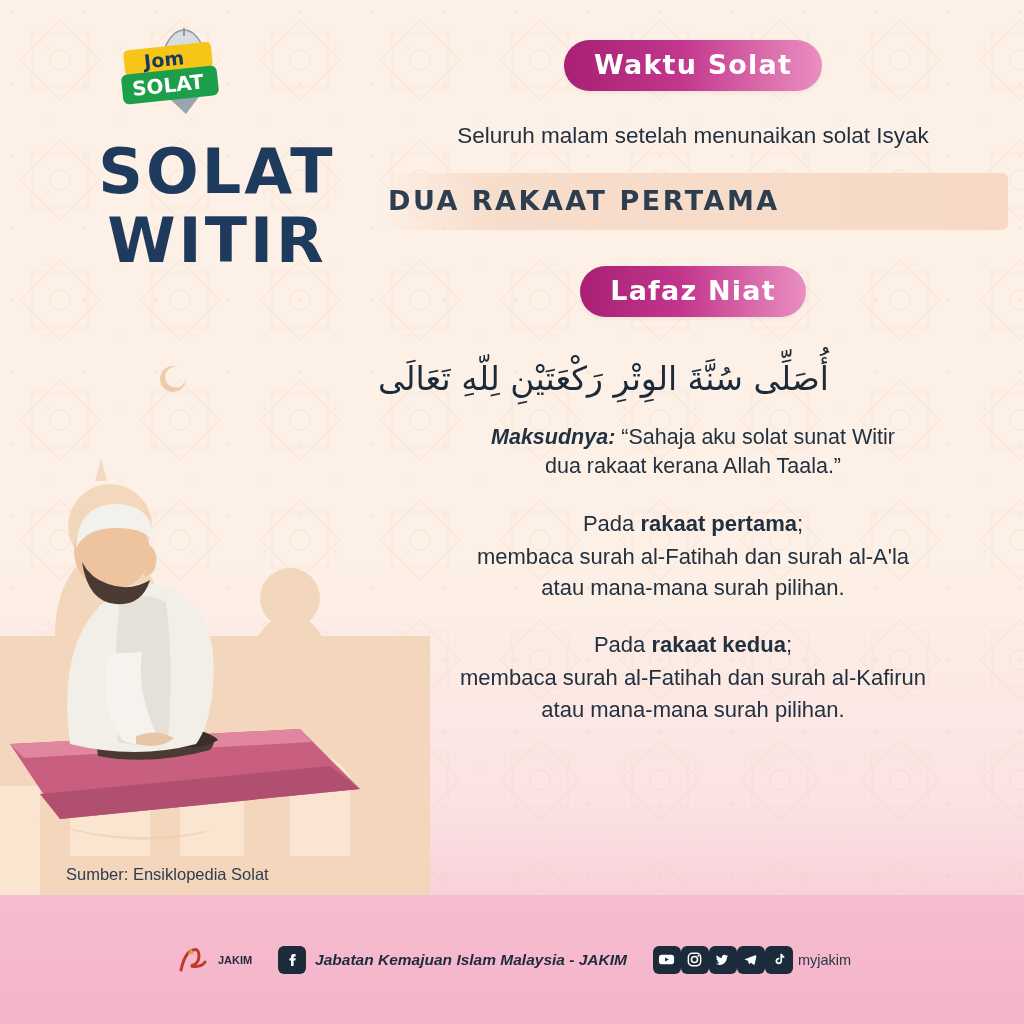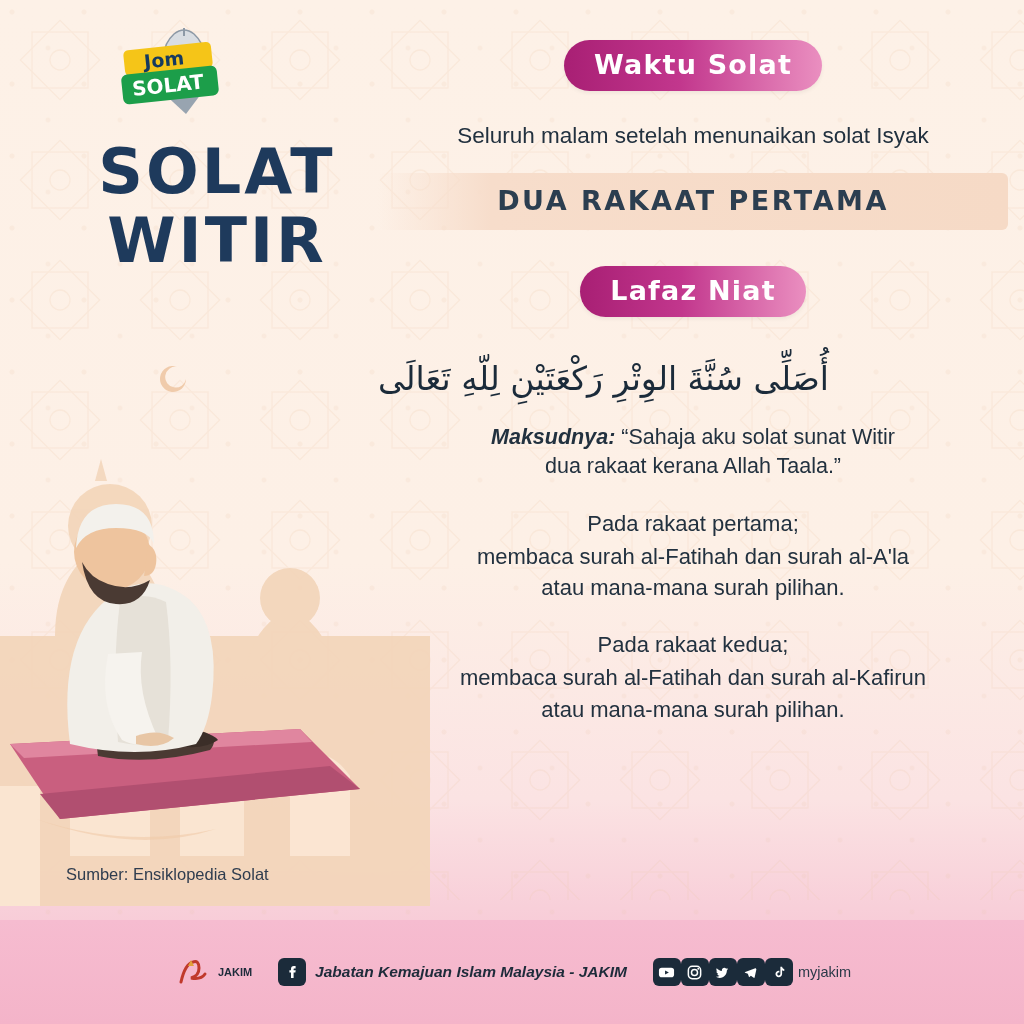--- a/index.html
+++ b/index.html
@@ -113,21 +113,21 @@
     font-size: 22.5px;
     color: #22313f;
     line-height: 1.35;
   }
 
   .band {
     margin-top: 22px;
     background: linear-gradient(90deg, rgba(250,226,209,0) 0%, #f7ddcb 18%, #f6dac6 100%);
     border-radius: 6px;
     padding: 12px 10px 14px;
-    text-align: center;
+    text-align: left;
     font-family: "DejaVu Sans", sans-serif;
     font-weight: bold;
     font-size: 27px;
     letter-spacing: 2.5px;
     color: #2c3e50;
   }
 
   .arabic {
     direction: rtl;
     text-align: left;
@@ -142,28 +142,28 @@
     text-align: center;
     font-size: 21.5px;
     color: #22313f;
     line-height: 1.35;
     margin-top: 16px;
   }
   .meaning b { font-style: italic; font-weight: bold; }
 
   .reading { text-align: center; margin-top: 26px; font-size: 22px; color: #22313f; line-height: 1.42; }
   .reading .lead { margin-bottom: 2px; }
-  .reading b { font-weight: normal; }
+  .reading b { font-weight: bold; }
   .reading .para2 { margin-top: 26px; }
 
   
   .footer {
     position: absolute;
     left: 0; right: 0; bottom: 0;
-    height: 104px;
+    height: 129px;
     background: linear-gradient(180deg, #f6bcd0 0%, #f4b4c9 100%);
     display: flex;
     align-items: center;
     justify-content: center;
     gap: 26px;
     z-index: 8;
   }
   .jakim-mark { display: flex; align-items: center; gap: 5px; }
   .fb-row { display: flex; align-items: center; gap: 9px; }
   .fb-text { font-style: italic; font-weight: bold; font-size: 15.5px; color: #1d2b3a; }

